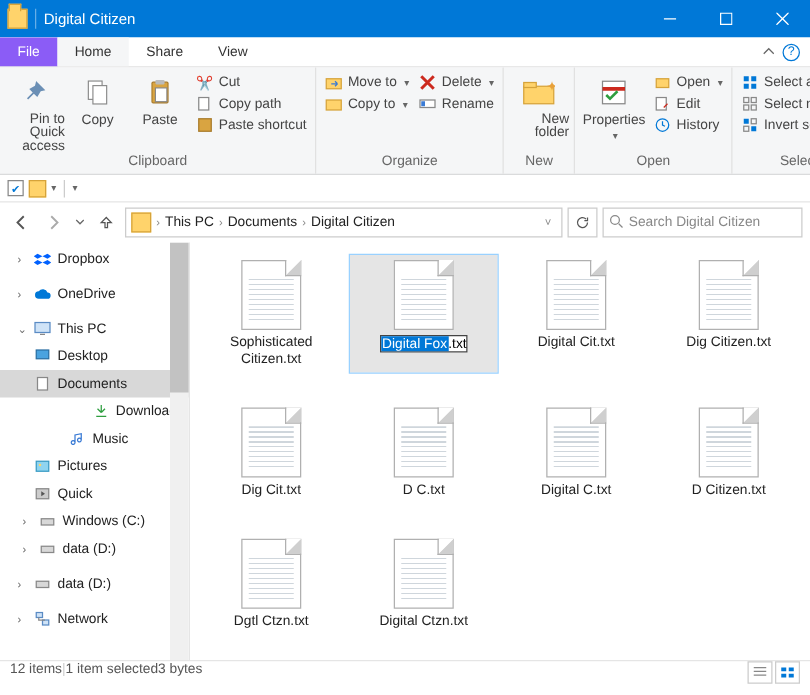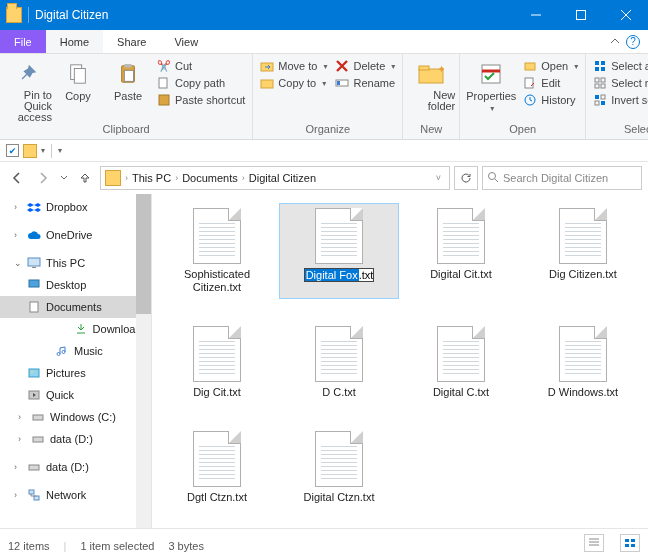--- a/index.html
+++ b/index.html
@@ -52,21 +52,21 @@
 .content{flex:1;overflow:auto;padding:10px 6px;}
 .grid{display:grid;grid-template-columns:repeat(4,1fr);gap:24px 4px;}
 .item{display:flex;flex-direction:column;align-items:center;padding:4px 2px;}
 .item.sel{background:#e5e5e5;outline:1px solid #99d1ff;}
 .docico{width:48px;height:56px;background:#fff;border:1px solid #b0b0b0;position:relative;margin-bottom:4px;}
 .docico::before{content:"";position:absolute;right:-1px;top:-1px;width:12px;height:12px;background:linear-gradient(135deg,#fff 48%,#cfcfcf 52%);border-left:1px solid #b0b0b0;border-bottom:1px solid #b0b0b0;}
 .docico .lines{position:absolute;top:14px;left:5px;right:5px;bottom:5px;background:repeating-linear-gradient(#cfd6dc 0 1px,transparent 1px 4px);}
 .filelabel{text-align:center;font-size:11px;color:#222;line-height:13px;max-width:100px;word-break:break-word;}
 .rename{display:flex;align-items:center;background:#fff;border:1px solid #444;padding:0;font-size:11px;}
 .rename .seltxt{background:#0078d7;color:#fff;padding:0 1px;}
-.status{height:24px;border-top:1px solid #e5e5e5;display:flex;align-items:flex-end;padding:0 8px;gap:14px;color:#555;}
+.status{height:24px;border-top:1px solid #e5e5e5;display:flex;align-items:flex-start;padding:0 8px;color:#555;}
 .status .sep{color:#ccc;}
 .status .flex{flex:1;}
 .viewbtn{width:20px;height:18px;border:1px solid #ccc;display:flex;align-items:center;justify-content:center;margin-left:2px;}
 
 .svg{display:block;}
 .blue{color:#0078d7;}
 .red{color:#cc2a1e;}
 </style>
 </head>
 <body>
@@ -540,21 +540,21 @@
         <div class="item">
           <div class="docico">
             <div class="lines"></div>
           </div>
           <div class="filelabel">Digital C.txt</div>
         </div>
         <div class="item">
           <div class="docico">
             <div class="lines"></div>
           </div>
-          <div class="filelabel">D Windows.txt</div>
+          <div class="filelabel">D Citizen.txt</div>
         </div>
         <div class="item">
           <div class="docico">
             <div class="lines"></div>
           </div>
           <div class="filelabel">Dgtl Ctzn.txt</div>
         </div>
         <div class="item">
           <div class="docico">
             <div class="lines"></div>

